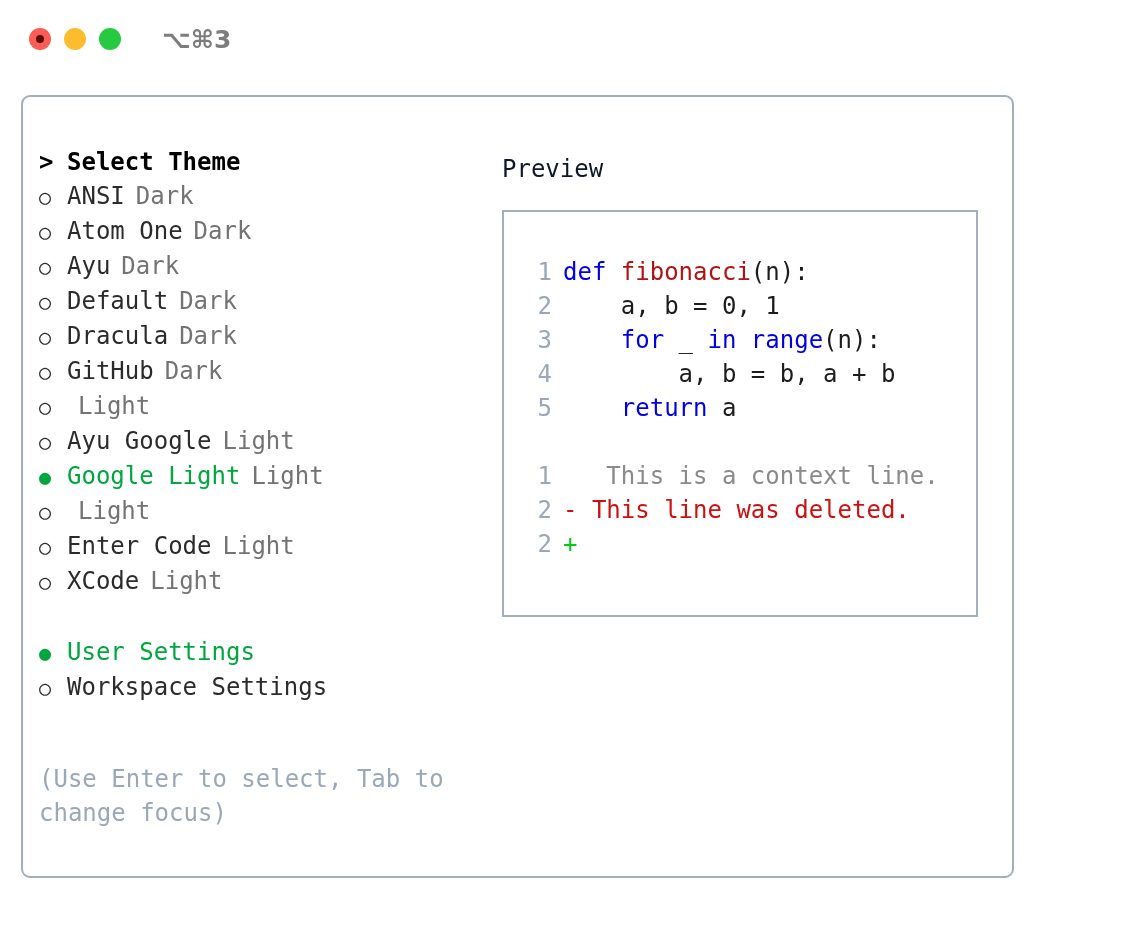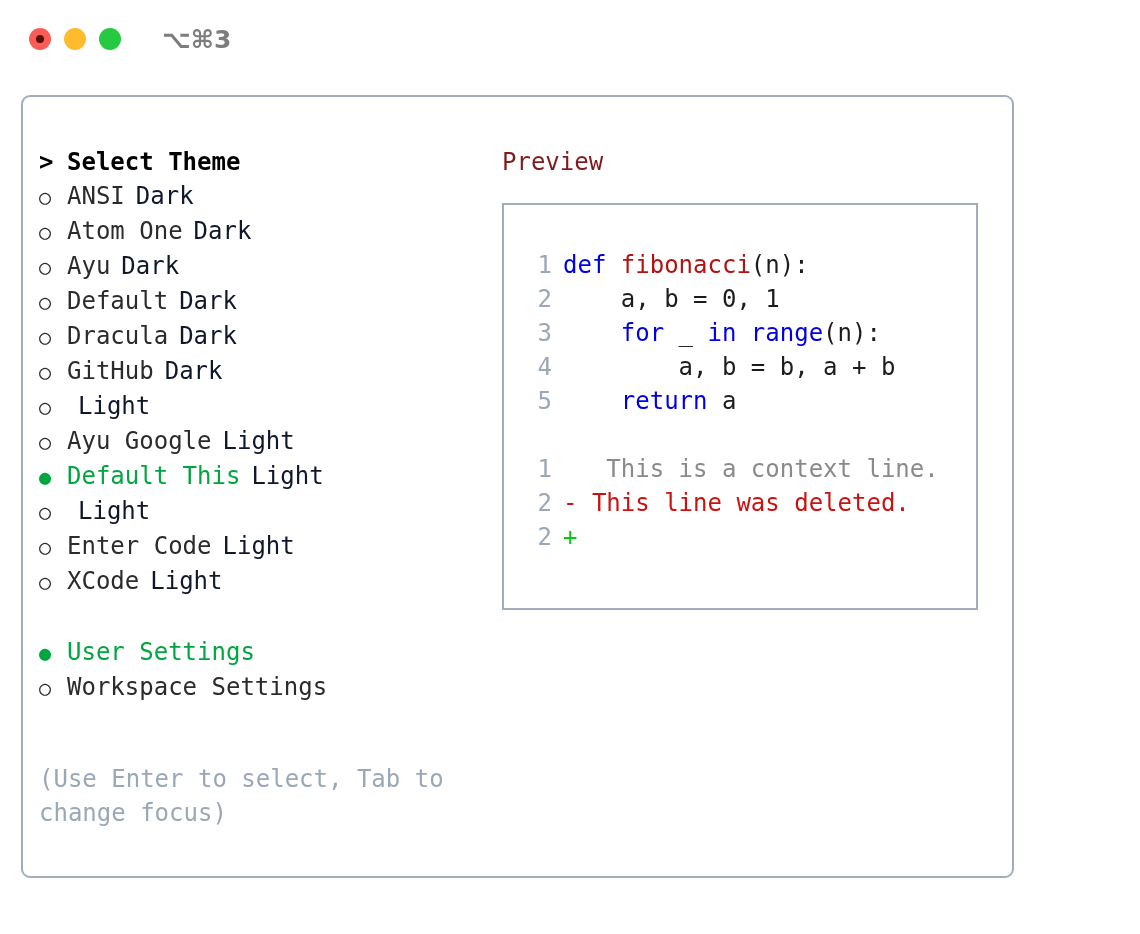--- a/index.html
+++ b/index.html
@@ -113,21 +113,21 @@
     width: 28px;
     display: inline-block;
     font-size: 20px;
     color: #2b2b2b;
     line-height: 34px;
   }
   .opt-row.selected .opt-marker { color: #00a63e; }
   .opt-label { color: #2b2b2b; }
   .opt-row.selected .opt-label { color: #00a63e; }
   .opt-tag {
-    color: #0f172a;
+    color: #737373;
     margin-left: 11px;
   }
 
   .section-gap { height: 36px; }
 
   .apply-heading {
     font-size: 24px;
     color: #000000;
     line-height: 34px;
     white-space: pre;
@@ -146,22 +146,23 @@
 
   
   .right-col {
     position: absolute;
     left: 479px;
     top: 48px;
     width: 490px;
   }
   .preview-title {
     font-size: 24px;
-    color: #7f1d1d;
-    line-height: 34px;
+    color: #0f172a;
+    line-height: 34px;
+    margin-top: 7px;
   }
   .preview-box {
     margin-top: 24px;
     width: 476px;
     height: 407px;
     border: 2px solid #a3aebc;
     box-sizing: border-box;
     background: #ffffff;
     position: relative;
   }
@@ -217,21 +218,21 @@
 
       <div id="theme-items">
           <div class="opt-row"><span class="opt-marker">○</span><span class="opt-label">ANSI</span><span class="opt-tag">Dark</span></div>
           <div class="opt-row"><span class="opt-marker">○</span><span class="opt-label">Atom One</span><span class="opt-tag">Dark</span></div>
           <div class="opt-row"><span class="opt-marker">○</span><span class="opt-label">Ayu</span><span class="opt-tag">Dark</span></div>
           <div class="opt-row"><span class="opt-marker">○</span><span class="opt-label">Default</span><span class="opt-tag">Dark</span></div>
           <div class="opt-row"><span class="opt-marker">○</span><span class="opt-label">Dracula</span><span class="opt-tag">Dark</span></div>
           <div class="opt-row"><span class="opt-marker">○</span><span class="opt-label">GitHub</span><span class="opt-tag">Dark</span></div>
           <div class="opt-row"><span class="opt-marker">○</span><span class="opt-tag">Light</span></div>
           <div class="opt-row"><span class="opt-marker">○</span><span class="opt-label">Ayu Google</span><span class="opt-tag">Light</span></div>
-          <div class="opt-row selected"><span class="opt-marker">●</span><span class="opt-label">Default This</span><span class="opt-tag">Light</span></div>
+          <div class="opt-row selected"><span class="opt-marker">●</span><span class="opt-label">Google Light</span><span class="opt-tag">Light</span></div>
           <div class="opt-row"><span class="opt-marker">○</span><span class="opt-tag">Light</span></div>
           <div class="opt-row"><span class="opt-marker">○</span><span class="opt-label">Enter Code</span><span class="opt-tag">Light</span></div>
           <div class="opt-row"><span class="opt-marker">○</span><span class="opt-label">XCode</span><span class="opt-tag">Light</span></div>
         </div>
 
       <div class="section-gap"></div>
 
 
       <div id="apply-items">
           <div class="opt-row selected"><span class="opt-marker">●</span><span class="opt-label">User Settings</span></div>

